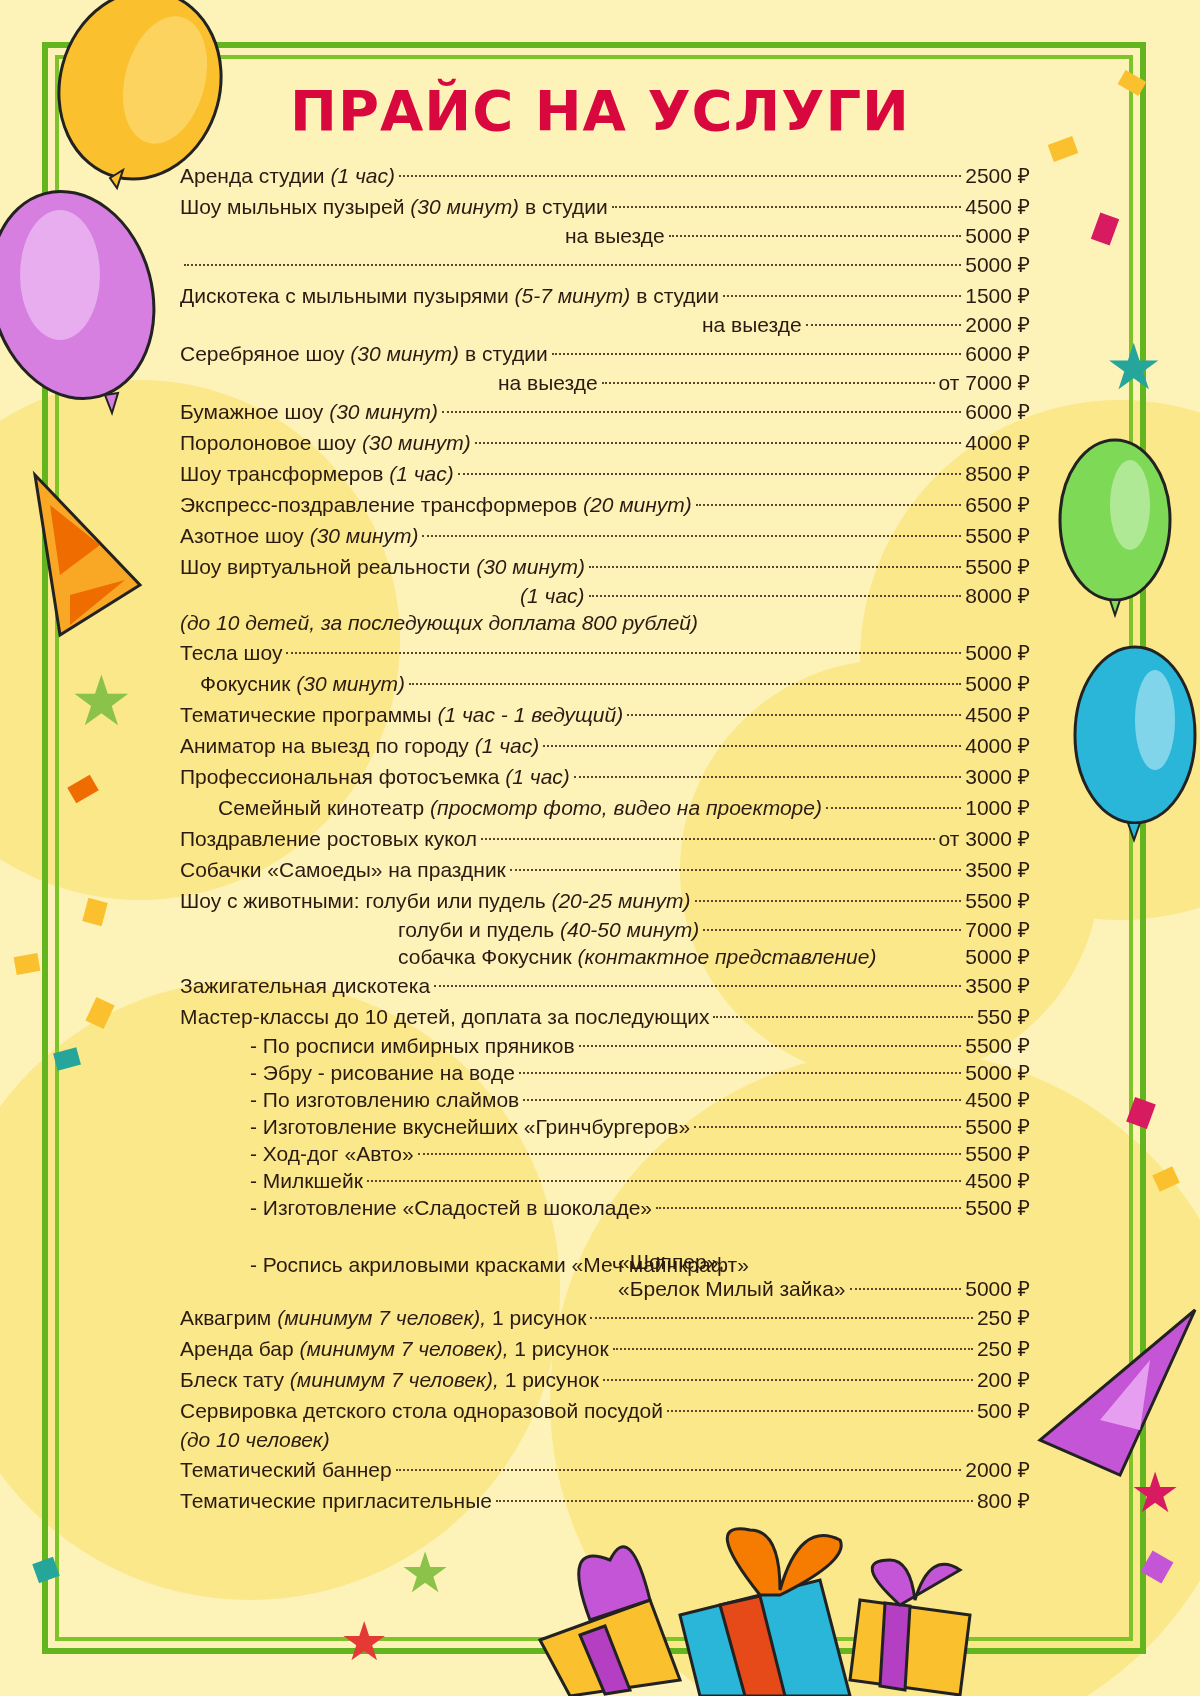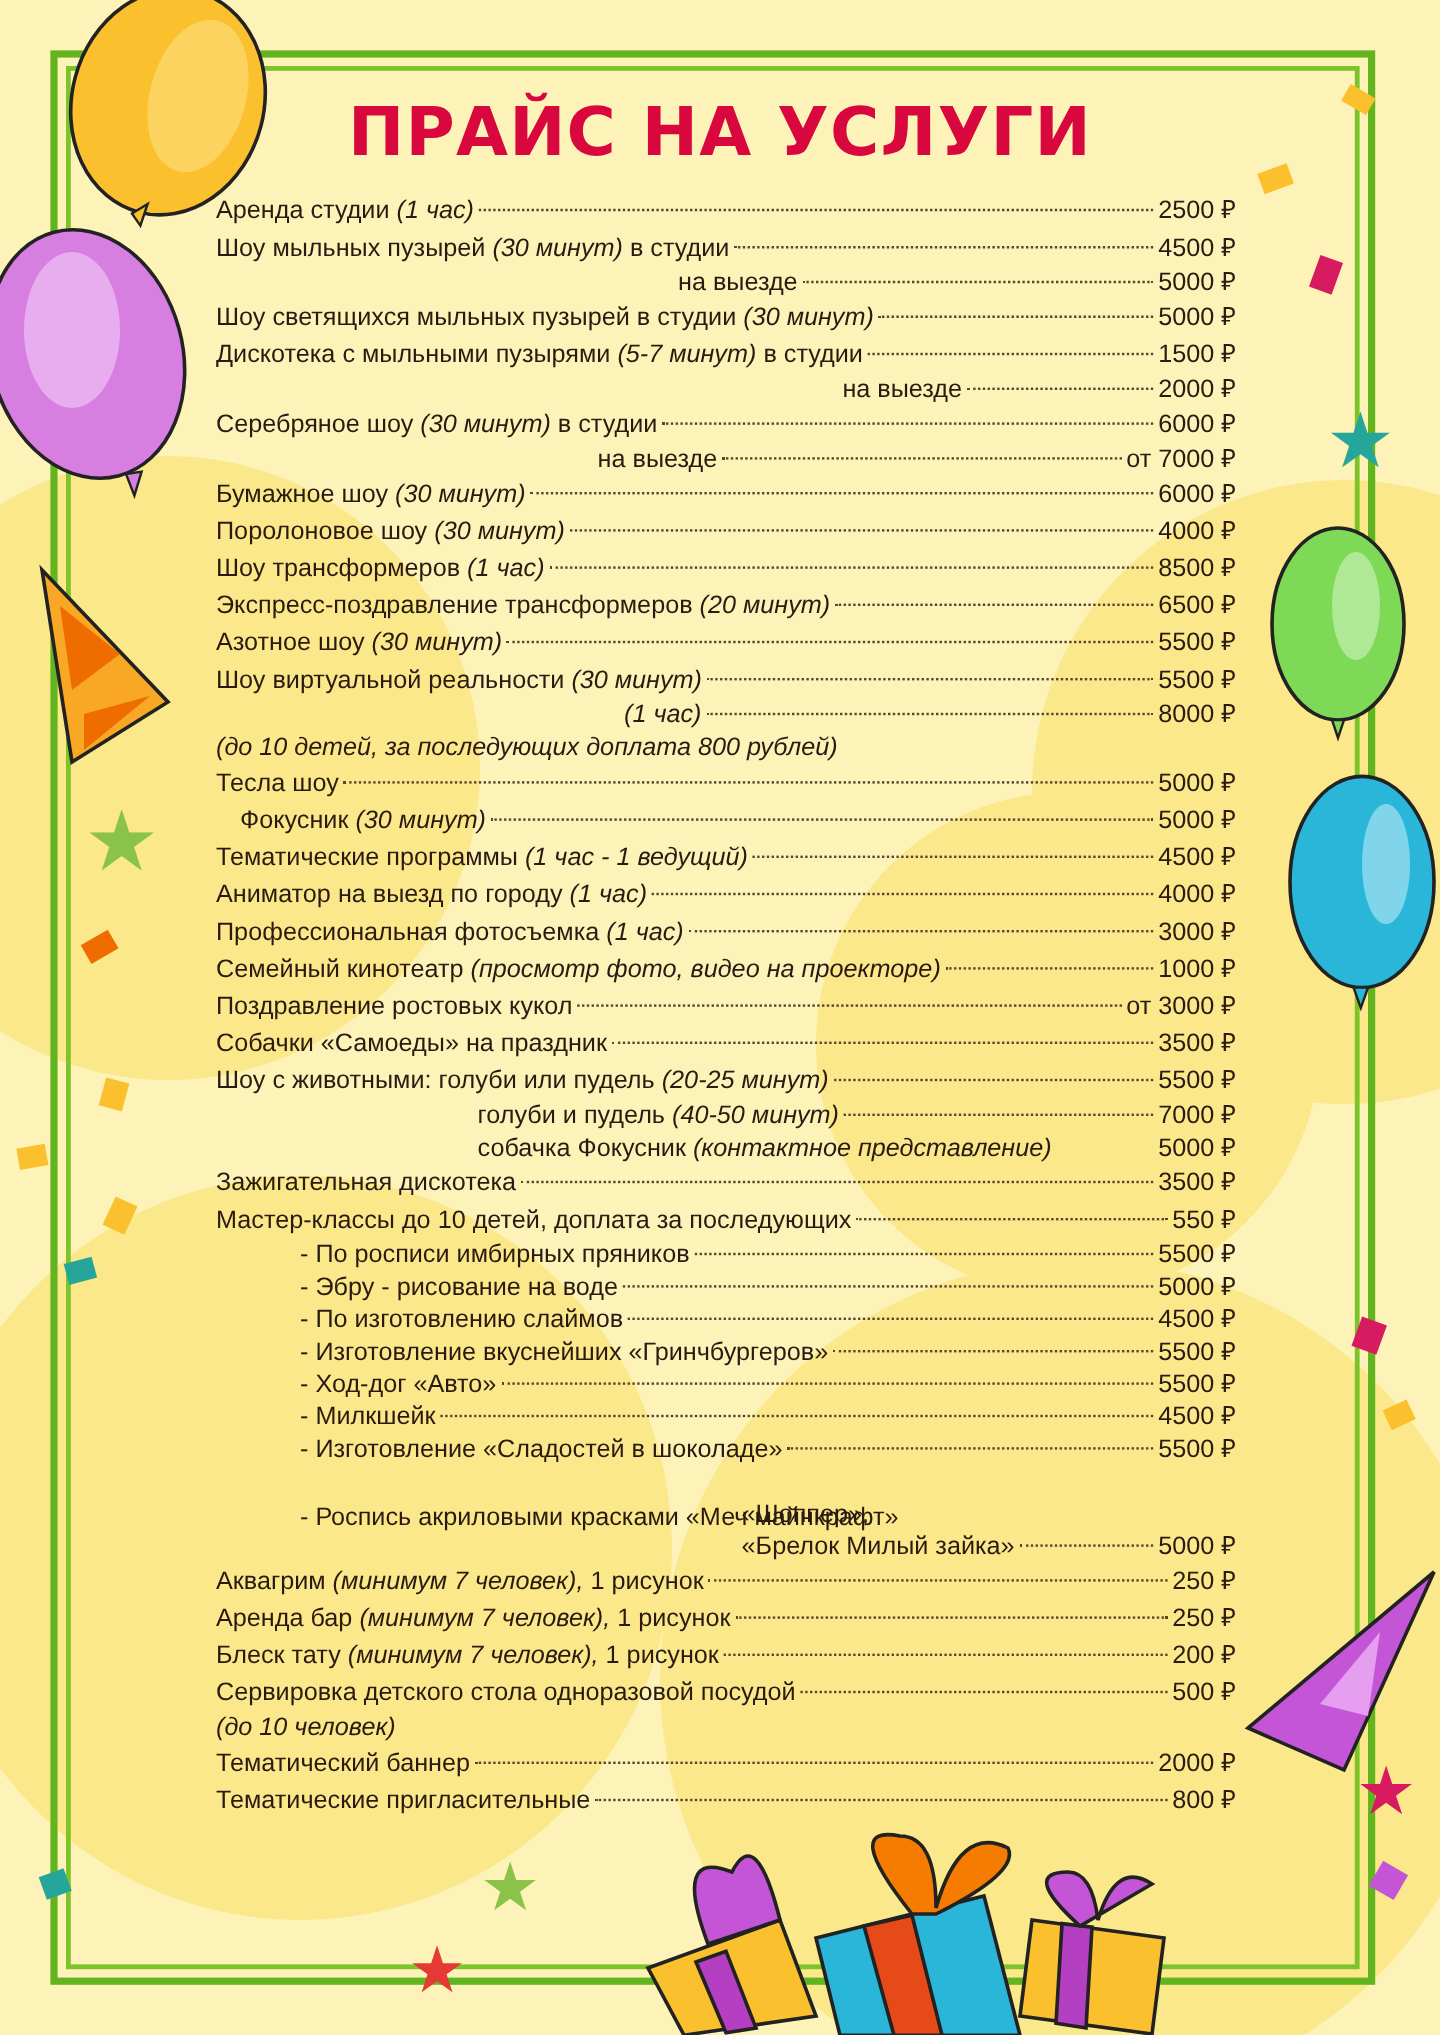--- a/index.html
+++ b/index.html
@@ -109,21 +109,20 @@
       <span class="lbl" style="padding-left: 0px;"><span>Шоу мыльных пузырей</span> <i>(30 минут)</i> <span>в студии</span></span>
       <span class="dots"></span>
       <span class="price">4500 ₽</span>
     </div>
     <div class="row tight">
       <span class="lbl" style="padding-left: 385px;"><span>на выезде</span></span>
       <span class="dots"></span>
       <span class="price">5000 ₽</span>
     </div>
     <div class="row">
-      <span class="lbl" style="padding-left: 0px;"><span>Шоу светящихся мыльных пузырей в студии</span> <i>(30 минут)</i></span>
       <span class="dots"></span>
       <span class="price">5000 ₽</span>
     </div>
     <div class="row">
       <span class="lbl" style="padding-left: 0px;"><span>Дискотека с мыльными пузырями</span> <i>(5-7 минут)</i> <span>в студии</span></span>
       <span class="dots"></span>
       <span class="price">1500 ₽</span>
     </div>
     <div class="row tight">
       <span class="lbl" style="padding-left: 522px;"><span>на выезде</span></span>
@@ -197,21 +196,21 @@
       <span class="lbl" style="padding-left: 0px;"><span>Аниматор на выезд по городу</span> <i>(1 час)</i></span>
       <span class="dots"></span>
       <span class="price">4000 ₽</span>
     </div>
     <div class="row">
       <span class="lbl" style="padding-left: 0px;"><span>Профессиональная фотосъемка</span> <i>(1 час)</i></span>
       <span class="dots"></span>
       <span class="price">3000 ₽</span>
     </div>
     <div class="row">
-      <span class="lbl" style="padding-left: 0px;"><span>Семейный кинотеатр</span> <i>(просмотр фото, видео на проекторе)</i></span>
+      <span class="lbl" style="padding-left: 0px; margin-left: 38px;"><span>Семейный кинотеатр</span> <i>(просмотр фото, видео на проекторе)</i></span>
       <span class="dots"></span>
       <span class="price">1000 ₽</span>
     </div>
     <div class="row">
       <span class="lbl" style="padding-left: 0px;"><span>Поздравление ростовых кукол</span></span>
       <span class="dots"></span>
       <span class="price">от 3000 ₽</span>
     </div>
     <div class="row">
       <span class="lbl" style="padding-left: 0px; text-align: right;"><span>Собачки «Самоеды» на праздник</span></span>

